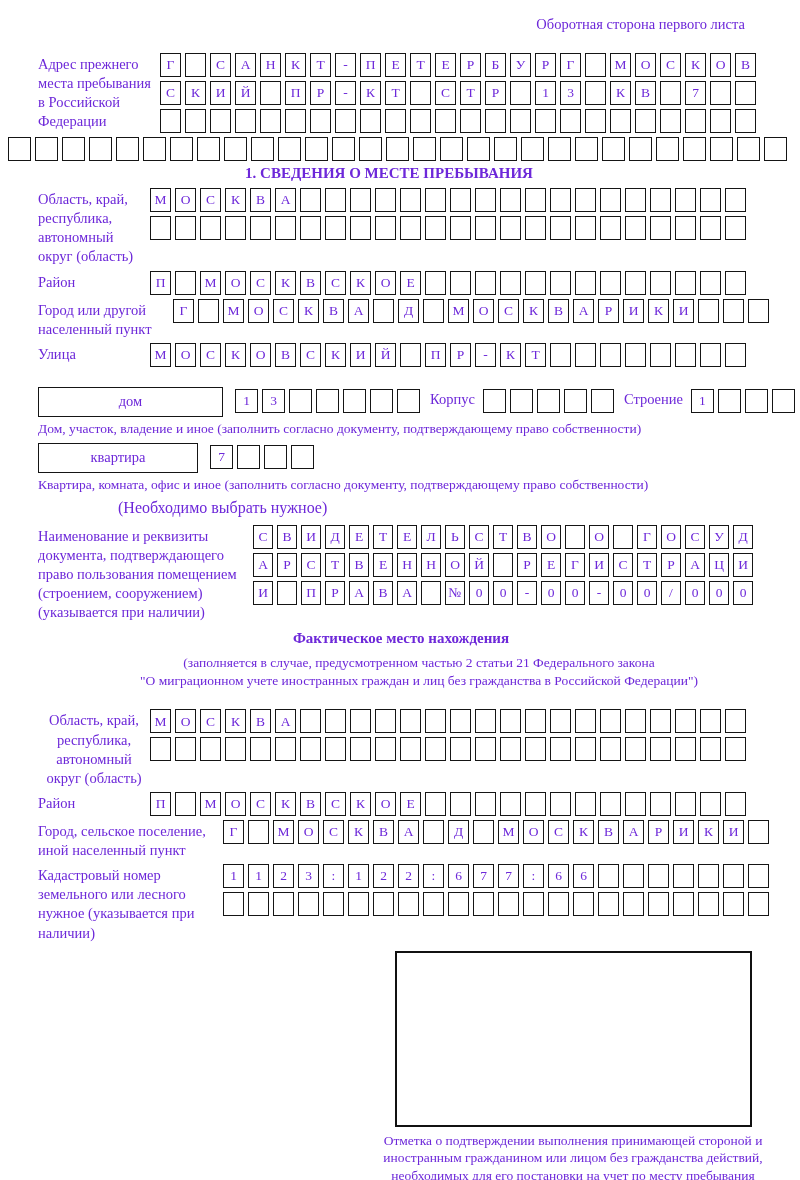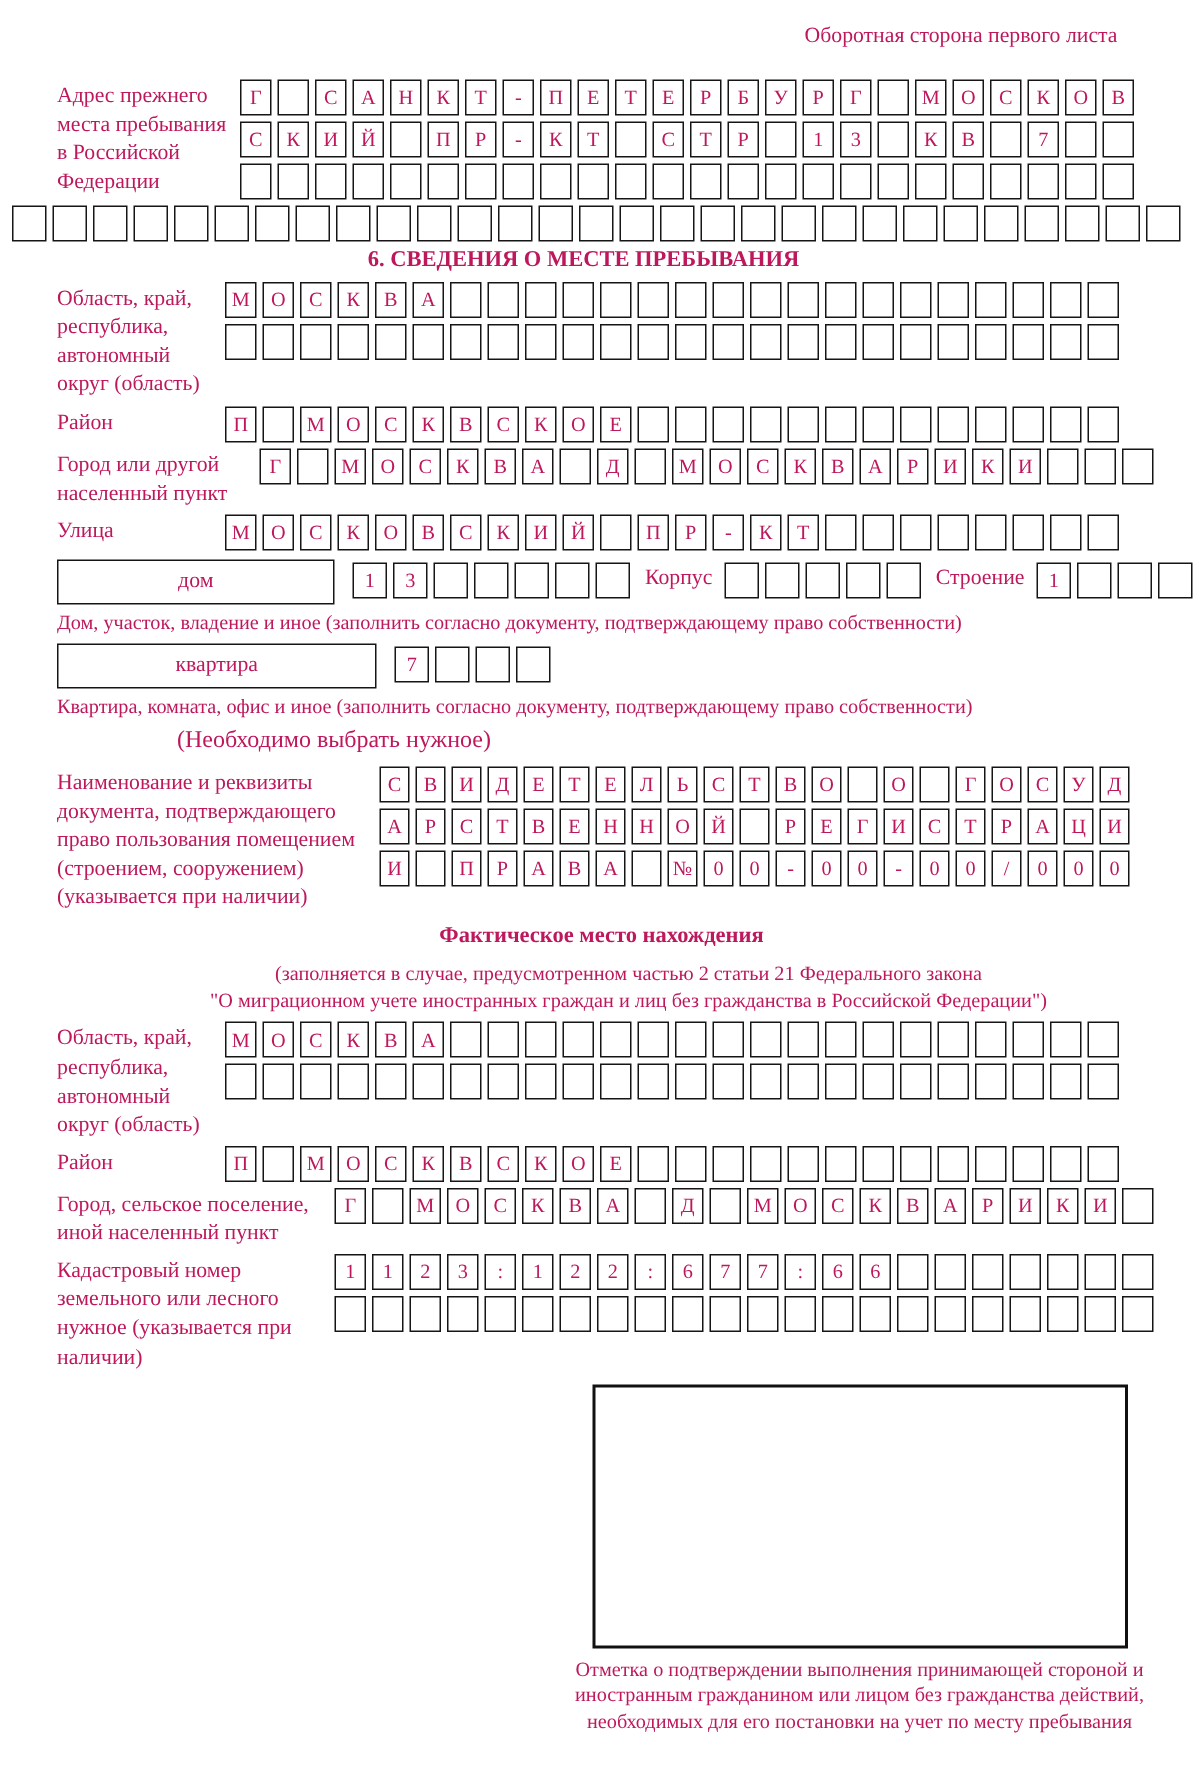--- a/index.html
+++ b/index.html
@@ -1,21 +1,21 @@
 <!DOCTYPE html>
 <html><head>
 <meta charset="utf-8">
 <style>
   html,body { margin:0; padding:0; background:#ffffff; }
   .page {
     position:relative;
     width:800px; height:1180px;
     background:#fff;
     font-family:"Liberation Serif","DejaVu Serif",serif;
-    color:#be185d;
+    color:#6d28d9;
     box-sizing:border-box;
     padding:16px 0 0 38px;
     overflow:hidden;
   }
   .header-note {
     text-align:right;
     padding-right:55px;
     font-size:14.5px;
     margin-bottom:20px;
   }
@@ -43,21 +43,21 @@
   .note { font-size:13.5px; text-align:center; margin:0 0 2px 0; }
   .section-title { font-weight:bold; font-size:15px; text-align:center; padding-right:60px; margin:4px 0 6px 0; }
   .wide-box {
     box-sizing:border-box;
     border:1.6px solid #151515;
     height:30px;
     display:flex; align-items:center; justify-content:center;
     font-size:14.5px;
   }
   .dom-box { width:185px; margin-right:12px; }
-  .kv-box { width:213px; margin-right:12px; }
+  .kv-box { width:160px; margin-right:12px; }
   .inline-label { font-size:14.5px; padding:4px 8px 0 10px; }
   .house-row { align-items:flex-start; }
   .house-row .cellrow { padding-top:2px; }
   .small-note { font-size:13.5px; margin:2px 0 6px 0; }
   .chk-row { display:flex; align-items:center; font-size:14.5px; margin:8px 0 2px 0; }
   .chk {
     box-sizing:border-box;
     width:22px; height:26px;
     border:1.6px solid #151515;
     display:flex; align-items:center; justify-content:center;
@@ -72,21 +72,21 @@
   .stamp-box {
     box-sizing:border-box;
     width:357px; height:176px;
     border:2px solid #111;
     margin-left:357px; margin-top:8px;
   }
   .stamp-caption {
     width:400px; margin-left:335px; margin-top:5px;
     font-size:13.5px; text-align:center; line-height:1.32;
   }
-  .mt6 { margin-top:6px; }
+  .mt6 { margin-top:20px;text-align:center; }
 </style>
 </head>
 <body>
 
 <div class="page">
 
   <div class="header-note">Оборотная сторона первого листа</div>
 
   <div class="form-row">
     <div class="label w120">Адрес прежнего места пребывания в Российской Федерации</div>
@@ -196,21 +196,21 @@
       <div class="cell"></div>
       <div class="cell"></div>
       <div class="cell"></div>
       <div class="cell"></div>
       <div class="cell"></div>
       <div class="cell"></div>
       <div class="cell"></div>
       <div class="cell"></div>
     </div>
 
-  <div class="section-title">6. СВЕДЕНИЯ О МЕСТЕ ПРЕБЫВАНИЯ</div>
+  <div class="section-title">1. СВЕДЕНИЯ О МЕСТЕ ПРЕБЫВАНИЯ</div>
 
   <div class="form-row">
     <div class="label w112">Область, край, республика, автономный округ (область)</div>
     <div class="rows-col">
       <div class="cellrow">
           <div class="cell">М</div>
           <div class="cell">О</div>
           <div class="cell">С</div>
           <div class="cell">К</div>
           <div class="cell">В</div>

